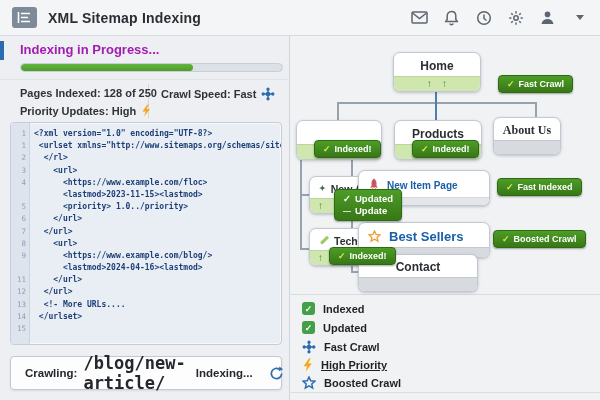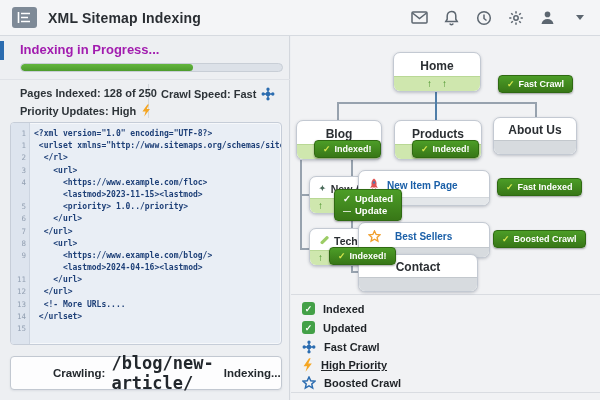--- a/index.html
+++ b/index.html
@@ -26,21 +26,21 @@
   .stat{position:absolute;font-size:11px;font-weight:bold;color:#2d3338;white-space:nowrap;display:flex;align-items:center;gap:5px;}
 
   .code-box{position:absolute;left:10px;top:86px;width:272px;height:223px;background:#e9eef5;border:1px solid #c6cdd8;border-radius:4px;overflow:hidden;box-shadow:inset 0 0 0 1px #f6f8fb;}
   .gutter-bg{position:absolute;left:0;top:0;bottom:0;width:19px;background:#dde4ee;border-right:1px solid #ccd4e0;}
   .code-lines{position:absolute;left:0;top:5px;right:0;}
   .code-line{display:flex;height:12.2px;line-height:12.2px;font-family:"DejaVu Sans Mono",monospace;}
   .code-line .ln{width:15px;text-align:right;font-size:7.5px;color:#93a0b2;flex:none;}
   .code-line .ct{padding-left:8px;font-size:8px;font-weight:bold;color:#1d3f77;white-space:pre;}
 
   .crawl-bar{position:absolute;left:10px;top:320px;width:272px;height:34px;background:#fdfdfe;border:1px solid #c2c8d1;border-radius:4px;display:flex;align-items:center;padding:0 14px;gap:6px;box-shadow:0 1px 2px rgba(90,100,115,.12);}
-  .crawl-bar .lbl{font-size:11.5px;font-weight:bold;color:#23282d;margin-left:28px;}
+  .crawl-bar .lbl{font-size:11.5px;font-weight:bold;color:#23282d;}
   .crawl-bar .pth{font-size:17px;font-weight:bold;color:#23282d;font-family:"DejaVu Sans Mono",monospace;}
   .crawl-bar .sts{font-size:11.5px;font-weight:bold;color:#23282d;margin-left:4px;}
   .spinner{margin-left:10px;display:flex;}
 
   
   .right-panel{position:absolute;left:291px;top:36px;width:309px;height:364px;background:#f1f2f4;}
   .cline{position:absolute;background:#97a2ae;z-index:1;}
   .cline.blue{background:#4f7ea8;}
   .node{position:absolute;background:#fff;border:1px solid #c3c9d2;border-radius:7px;box-shadow:0 1px 3px rgba(60,70,85,.28);z-index:2;overflow:hidden;}
   .node .nlabel{position:absolute;left:0;right:0;top:0;display:flex;align-items:center;justify-content:center;gap:5px;font-size:12px;font-weight:bold;color:#2b2f33;}
@@ -255,30 +255,29 @@
 
     <div class="node" style="left:102px;top:16px;width:88px;height:40px;">
       <div class="nlabel" style="height:25px;">Home</div>
       <div class="strip" style="height:15px;">
         <span class="uparrow">↑</span>
         <span class="uparrow">↑</span>
       </div>
     </div>
 
     <div class="node" style="left:5px;top:84px;width:86px;height:40px;">
-      <div class="nlabel" style="height:25px;">Blog</div>
       <div class="strip" style="height:15px;"></div>
     </div>
 
     <div class="node" style="left:103px;top:84px;width:88px;height:40px;">
       <div class="nlabel" style="height:25px;">Products</div>
       <div class="strip" style="height:15px;"></div>
     </div>
 
-    <div class="node" style="left:202px;top:81px;width:84px;height:38px;">
+    <div class="node" style="left:202px;top:81px;width:68px;height:38px;font-family:Liberation Serif, serif;">
       <div class="nlabel" style="height:24px;">About Us</div>
       <div class="strip gray" style="height:14px;"></div>
     </div>
 
     <div class="node" style="left:18px;top:140px;width:84px;height:38px;">
       <div class="nlabel left" style="height:23px;font-size:10.5px;">
         <span style="color:#4a6a5a;font-size:8px;">✦</span>
         <span>New Article</span>
       </div>
       <div class="strip left" style="height:15px;">
@@ -308,21 +307,21 @@
               <circle cx="6" cy="4.5" r="1.2" fill="#4a7ab5"></circle>
               <path d="M4.5 10.5L4 13M7.5 10.5L8 13" stroke="#e05252" stroke-width="1"></path>
             </svg>
         </span>
         <span>New Item Page</span>
       </div>
       <div class="strip gray" style="height:8px;background:#e4e7ea;border-top:1px solid #d4d8dc;"></div>
     </div>
 
     <div class="node" style="left:67px;top:186px;width:132px;height:36px;">
-      <div class="nlabel left blue" style="height:26px;font-size:10px;gap:14px;">
+      <div class="nlabel left blue" style="height:26px;font-size:13px;gap:8px;">
         <span style="display:inline-flex;">
           <svg width="13" height="13" viewBox="0 0 16 16">
               <path d="M8 1.2l2 4.3 4.7.5-3.5 3.2 1 4.6L8 11.4l-4.2 2.4 1-4.6L1.3 6l4.7-.5z" fill="none" stroke="#f0a030" stroke-width="1.7"></path>
             </svg>
         </span>
         <span>Best Sellers</span>
       </div>
       <div class="strip gray" style="height:10px;"></div>
     </div>
 

